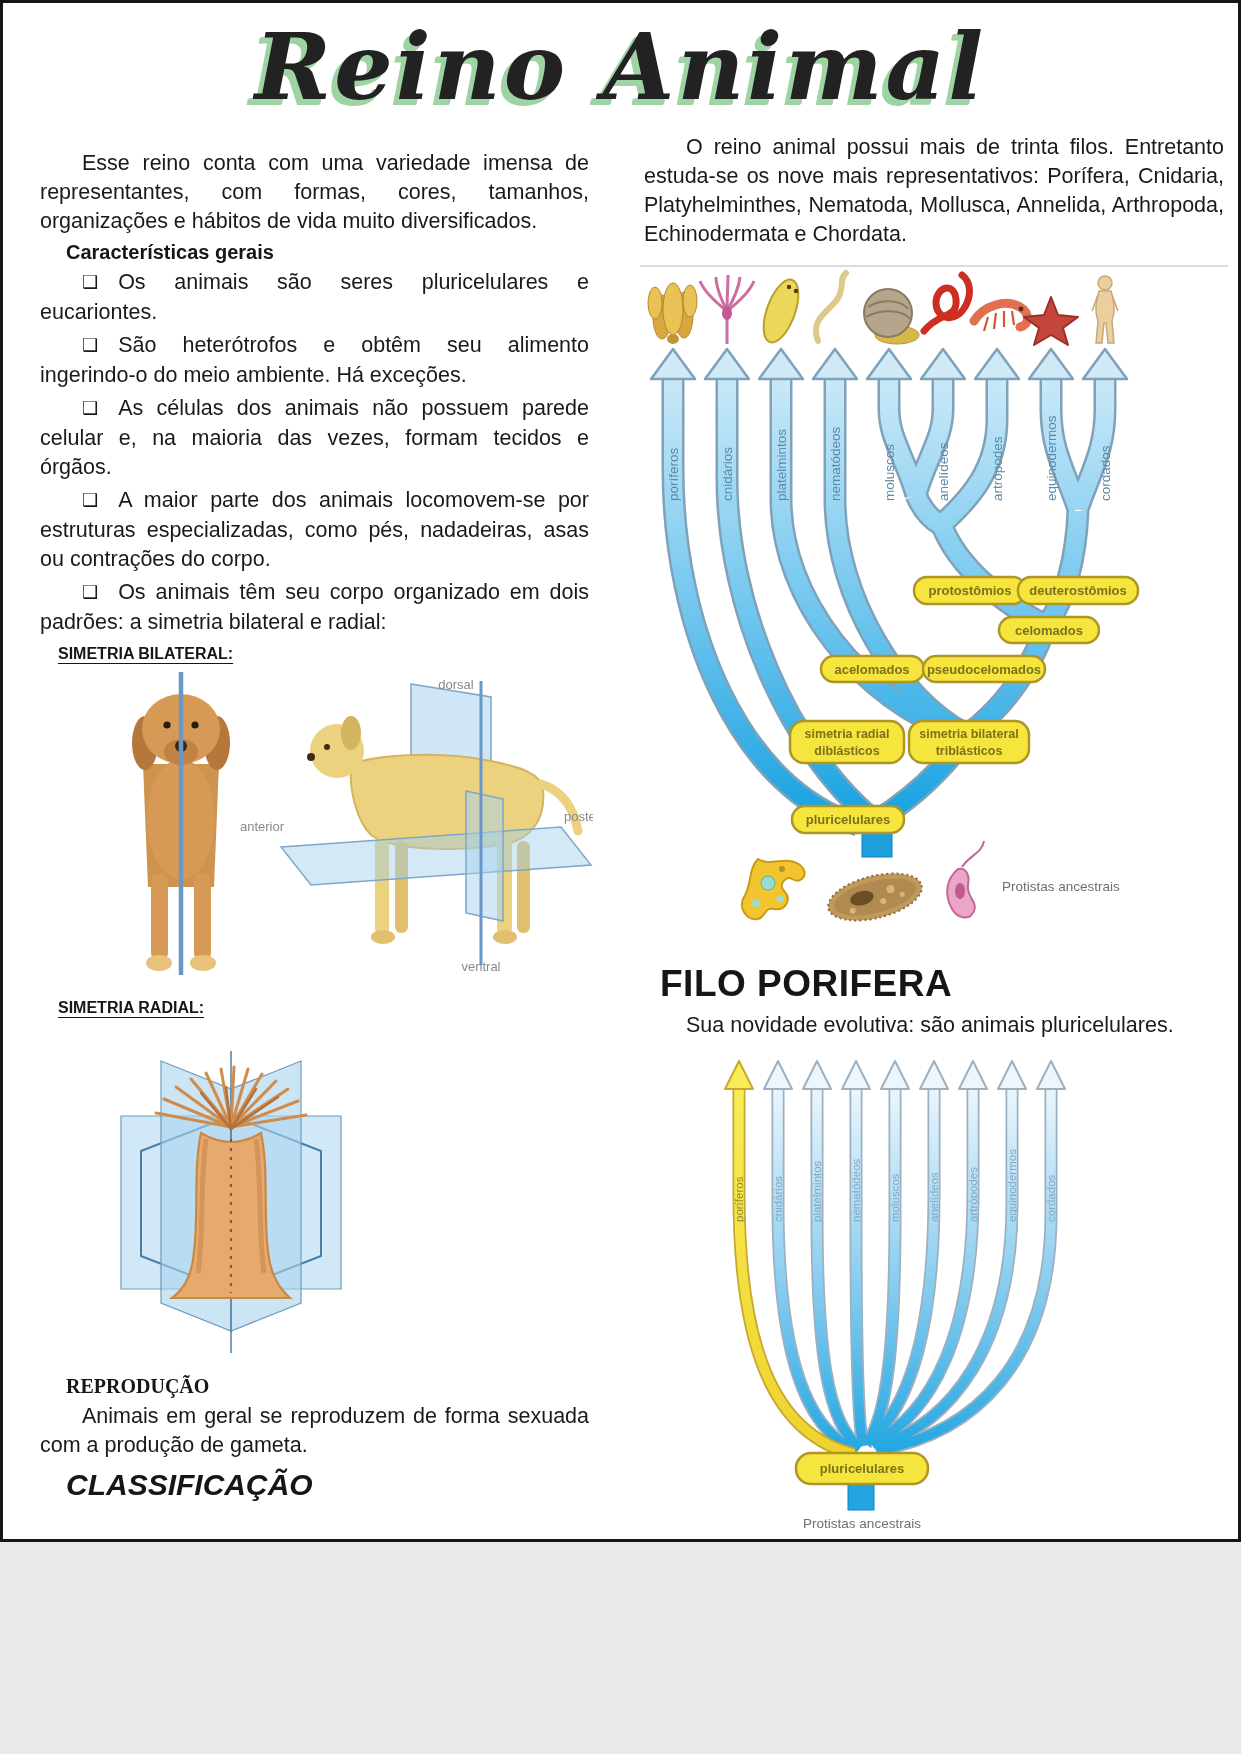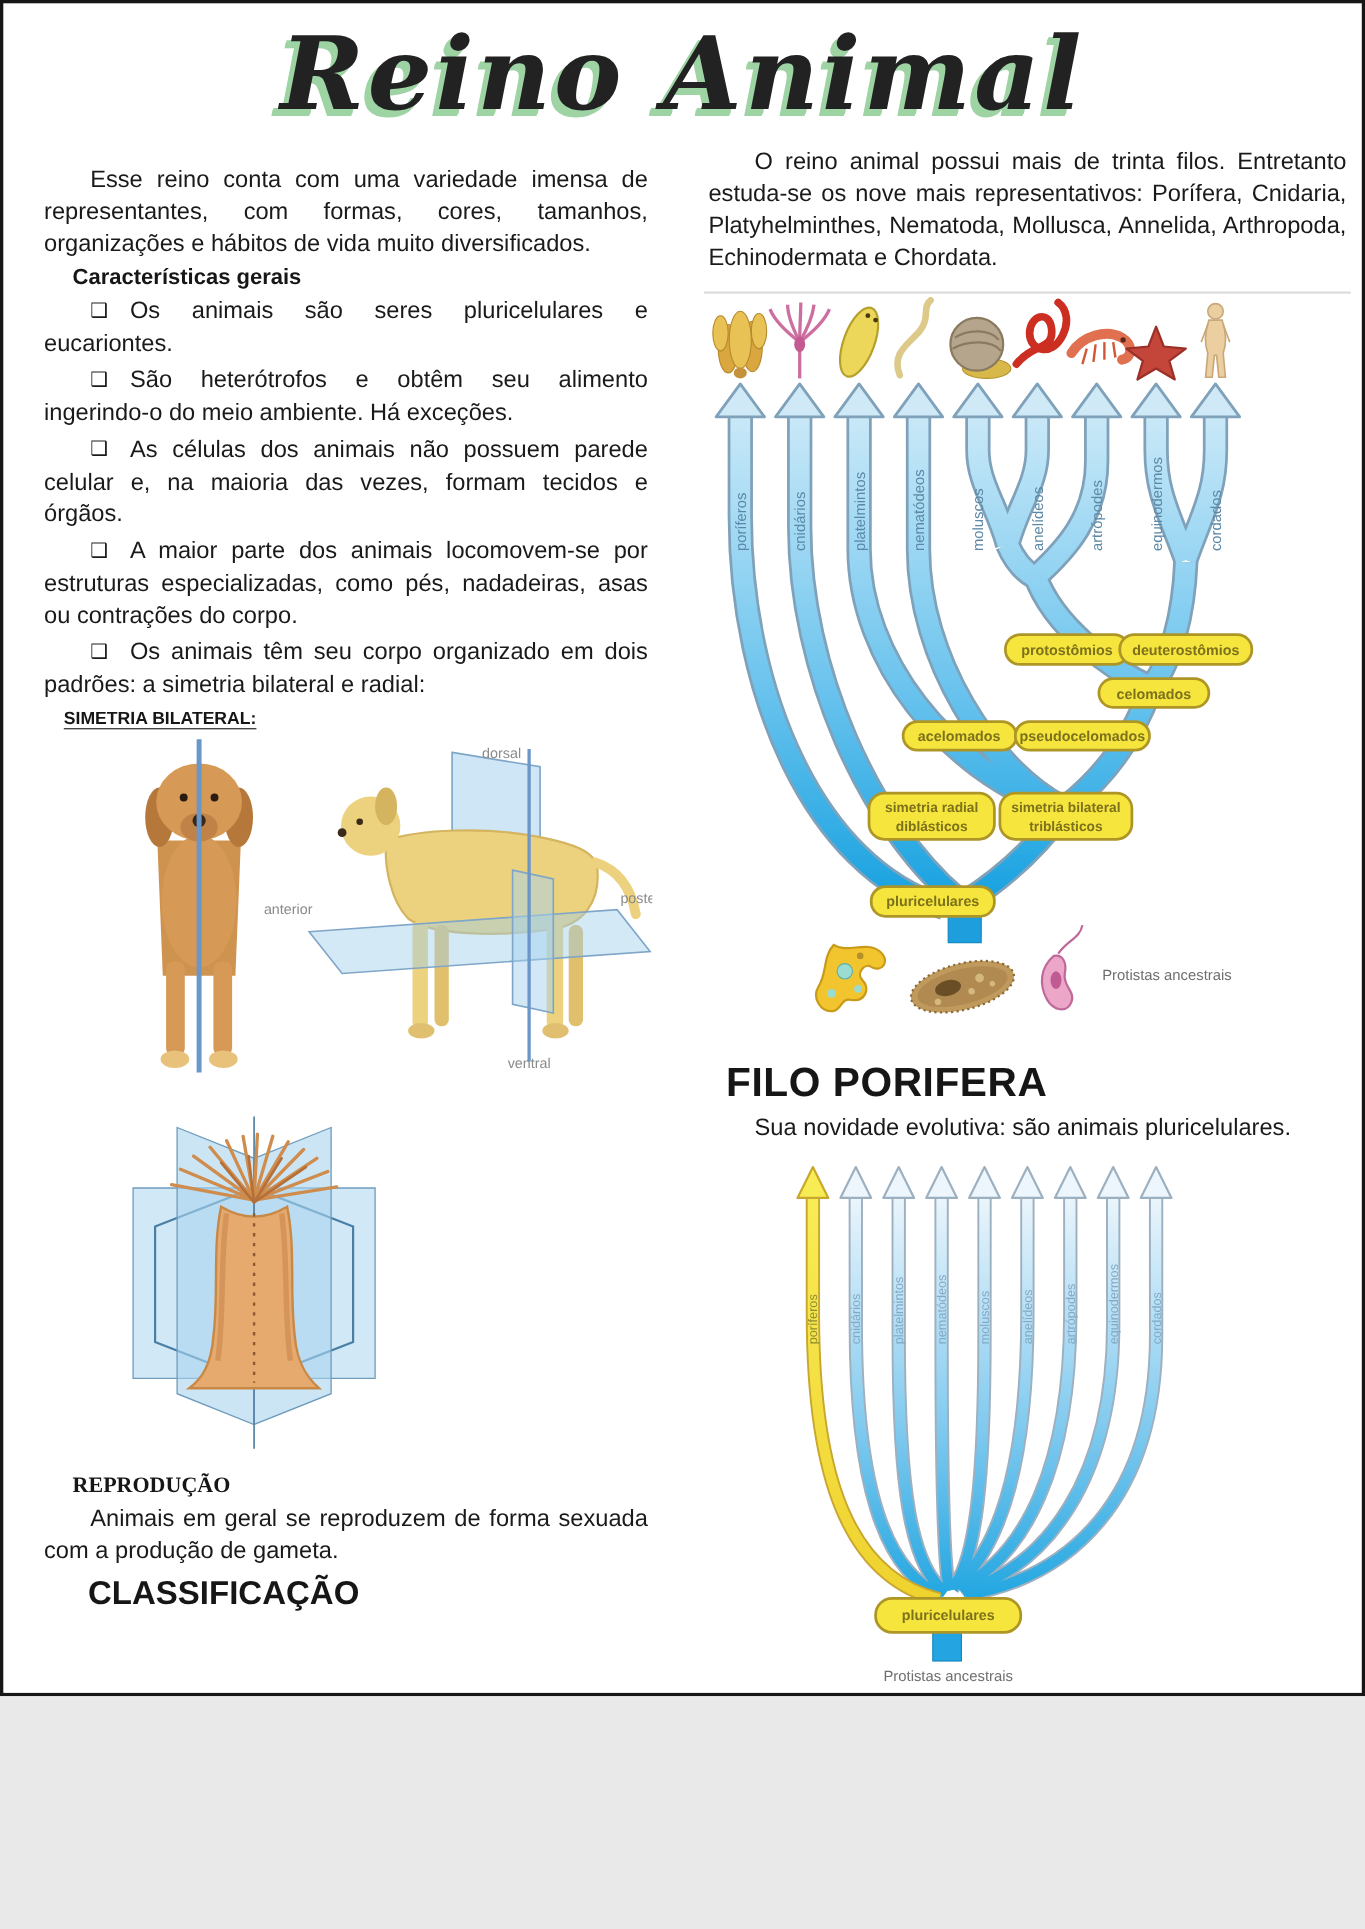--- a/index.html
+++ b/index.html
@@ -10,21 +10,21 @@
          font-size:92px;letter-spacing:3px;color:#222;
          text-shadow:-5px 5px 0 #9ed3a4, -6px 6px 0 #9ed3a4;}
   .col-left{position:absolute;left:33px;top:142px;width:557px;}
   .col-right{position:absolute;left:637px;top:126px;width:588px;}
   p.para{margin:4px;font-size:21.5px;line-height:29px;text-align:justify;text-indent:42px;color:#1a1a1a;}
   .glyph{font-size:18px;margin-right:20px;position:relative;top:-1px;}
   .h-caract{margin:5px 0 1px 30px;font-size:20px;font-weight:bold;}
   .sym-head{margin:8px 0 2px 22px;font-size:16px;font-weight:bold;text-decoration:underline;
             text-underline-offset:4px;}
   .h-repro{margin:16px 0 4px 30px;font-size:20px;font-weight:bold;font-family:Liberation Serif, serif;}
-  .h-class{margin:8px 0 0 44px;font-size:30px;font-weight:bold;}
+  .h-class{margin:8px 0 0 30px;font-size:30px;font-weight:bold;font-style:italic;}
   .h-filo{margin:2px 0 6px 20px;font-size:37px;font-weight:bold;letter-spacing:0.5px;}
   .divider{border:none;border-top:2px solid #dcdcdc;margin:16px 0 0 0;}
   svg{display:block;}
   .fig-dogs{margin-top:6px;}
   .fig-anemone{margin:4px 0 0 30px;}
   .t1lab{font-size:13.5px;fill:#5c88a6;}
   .t2lab{font-size:11.5px;fill:#84a9c4;}
   .t2lab-y{font-size:11.5px;fill:#8f8d33;}
   .ytext{font-size:13px;fill:#7c711c;font-weight:bold;text-anchor:middle;}
   .ytext2{font-size:12.5px;fill:#7c711c;font-weight:bold;text-anchor:middle;}
@@ -90,20 +90,21 @@
         <polygon points="-10,178 270,158 300,196 20,216" fill="#9fcfec" fill-opacity="0.45" stroke="#7fa6c8" stroke-width="1.5"></polygon>
         <polygon points="175,122 212,130 212,252 175,244" fill="#a5d2ee" fill-opacity="0.5" stroke="#7fa6c8" stroke-width="1.5"></polygon>
         <line x1="190" y1="12" x2="190" y2="296" stroke="#6b96c8" stroke-width="3"></line>
       </g>
       <text class="planelbl" x="420" y="20" text-anchor="middle">dorsal</text>
       <text class="planelbl" x="248" y="162" text-anchor="end">anterior</text>
       <text class="planelbl" x="528" y="152" text-anchor="start">posterior</text>
       <text class="planelbl" x="445" y="302" text-anchor="middle">ventral</text>
     </svg>
 
+    <div class="sym-head" style="margin-top:18px;">SIMETRIA RADIAL:</div>
 
     <svg class="fig-anemone" width="380" height="338" viewBox="0 0 380 338">
       <g>
         <polygon points="55,95 275,95 275,268 55,268" fill="#c2e2f4" fill-opacity="0.75" stroke="#6f9cbd" stroke-width="1.2"></polygon>
         <polygon points="75,130 165,95 255,130 255,235 165,270 75,235" fill="none" stroke="#4a7fa5" stroke-width="2"></polygon>
         <polygon points="95,40 165,68 165,310 95,282" fill="#a9d4ee" fill-opacity="0.6" stroke="#6f9cbd" stroke-width="1.2"></polygon>
         <polygon points="235,40 165,68 165,310 235,282" fill="#a9d4ee" fill-opacity="0.6" stroke="#6f9cbd" stroke-width="1.2"></polygon>
         <line x1="165" y1="30" x2="165" y2="332" stroke="#5a87a8" stroke-width="1.6"></line>
         <g stroke="#cf8c4c" stroke-width="3" stroke-linecap="round">
           <line x1="165" y1="106" x2="110" y2="66"></line>

